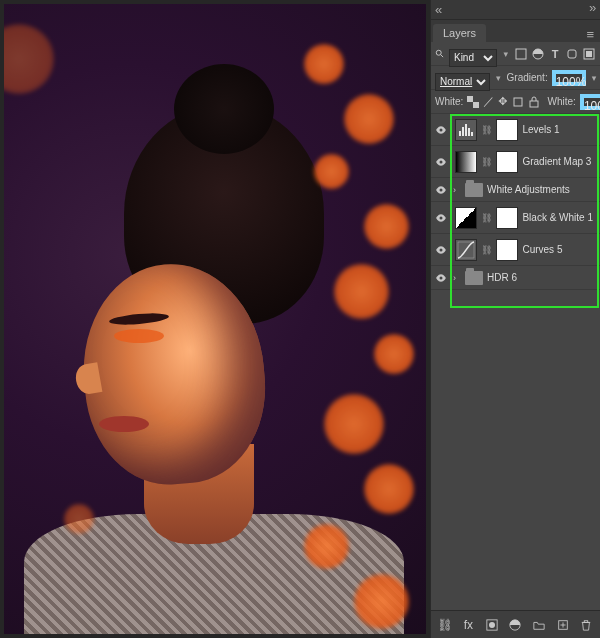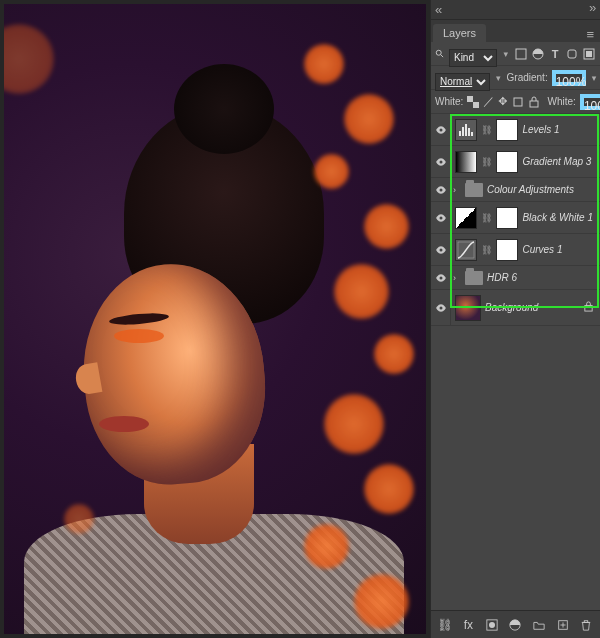--- a/index.html
+++ b/index.html
@@ -274,21 +274,21 @@
     top: -3px; left: 1px;
     width: 8px; height: 3px;
     background: #888;
     border-radius: 1px 1px 0 0;
   }
   .bg-thumb {
     width: 26px; height: 26px;
     background: radial-gradient(circle at 40% 40%, #c86a3a 0%, #3a1d3d 70%);
     border: 1px solid #2a2a2a;
   }
-  .layer-name { white-space: nowrap; font-style: italic; }
+  .layer-name { white-space: nowrap; }
   .lock-indicator {
     margin-left: auto;
     margin-right: 6px;
     font-size: 10px;
     color: #aaa;
   }
   .panel-footer {
     height: 28px;
     background: #3e3e3e;
     border-top: 1px solid #2a2a2a;
@@ -458,21 +458,21 @@
 
     <div class="layer group">
       <div class="eye-col">
         <svg viewBox="0 0 16 16">
             <path d="M8 3C4 3 1.5 8 1.5 8S4 13 8 13s6.5-5 6.5-5S12 3 8 3zm0 7a2 2 0 1 1 0-4 2 2 0 0 1 0 4z"></path>
           </svg>
       </div>
       <div class="layer-inner">
         <span class="disclosure">›</span>
         <div class="folder-icon"></div>
-        <span class="layer-name">Colour Adjustments</span>
+        <span class="layer-name">White Adjustments</span>
       </div>
     </div>
 
     <div class="layer">
       <div class="eye-col">
         <svg viewBox="0 0 16 16">
             <path d="M8 3C4 3 1.5 8 1.5 8S4 13 8 13s6.5-5 6.5-5S12 3 8 3zm0 7a2 2 0 1 1 0-4 2 2 0 0 1 0 4z"></path>
           </svg>
       </div>
       <div class="layer-inner">
@@ -491,54 +491,37 @@
       </div>
       <div class="layer-inner">
         <div class="adj-thumb">
             <svg width="18" height="18" viewBox="0 0 18 18">
               <rect x="1" y="1" width="16" height="16" fill="none" stroke="#aaa" stroke-width="0.5"></rect>
               <path d="M1 17 C6 17 12 1 17 1" fill="none" stroke="#e8e8e8" stroke-width="1.4"></path>
             </svg>
           </div>
         <span class="link-icon">⛓</span>
         <div class="mask-thumb"></div>
-        <span class="layer-name">Curves 1</span>
+        <span class="layer-name">Curves 5</span>
       </div>
     </div>
 
     <div class="layer group">
       <div class="eye-col">
         <svg viewBox="0 0 16 16">
             <path d="M8 3C4 3 1.5 8 1.5 8S4 13 8 13s6.5-5 6.5-5S12 3 8 3zm0 7a2 2 0 1 1 0-4 2 2 0 0 1 0 4z"></path>
           </svg>
       </div>
       <div class="layer-inner">
         <span class="disclosure">›</span>
         <div class="folder-icon"></div>
         <span class="layer-name">HDR 6</span>
       </div>
     </div>
 
-    <div class="layer" style="height:36px">
-      <div class="eye-col">
-        <svg viewBox="0 0 16 16">
-            <path d="M8 3C4 3 1.5 8 1.5 8S4 13 8 13s6.5-5 6.5-5S12 3 8 3zm0 7a2 2 0 1 1 0-4 2 2 0 0 1 0 4z"></path>
-          </svg>
-      </div>
-      <div class="layer-inner">
-        <div class="bg-thumb"></div>
-        <span class="layer-name" style="font-style:italic">Background</span>
-        <span class="lock-indicator">
-          <svg width="11" height="11" viewBox="0 0 12 12">
-              <rect x="2" y="5" width="8" height="6" fill="none" stroke="#c8c8c8"></rect>
-              <path d="M4 5V3a2 2 0 0 1 4 0v2" fill="none" stroke="#c8c8c8"></path>
-            </svg>
-        </span>
-      </div>
-    </div>
 
   </div>
 
   <div class="panel-footer">
     <span class="icon-btn">⛓</span>
     <span class="icon-btn" style="">fx</span>
     <span class="icon-btn">
         <svg class="sq" viewBox="0 0 14 14">
           <rect x="1" y="1" width="12" height="12" fill="none" stroke="#c8c8c8"></rect>
           <circle cx="7" cy="7" r="3.5" fill="#c8c8c8"></circle>

